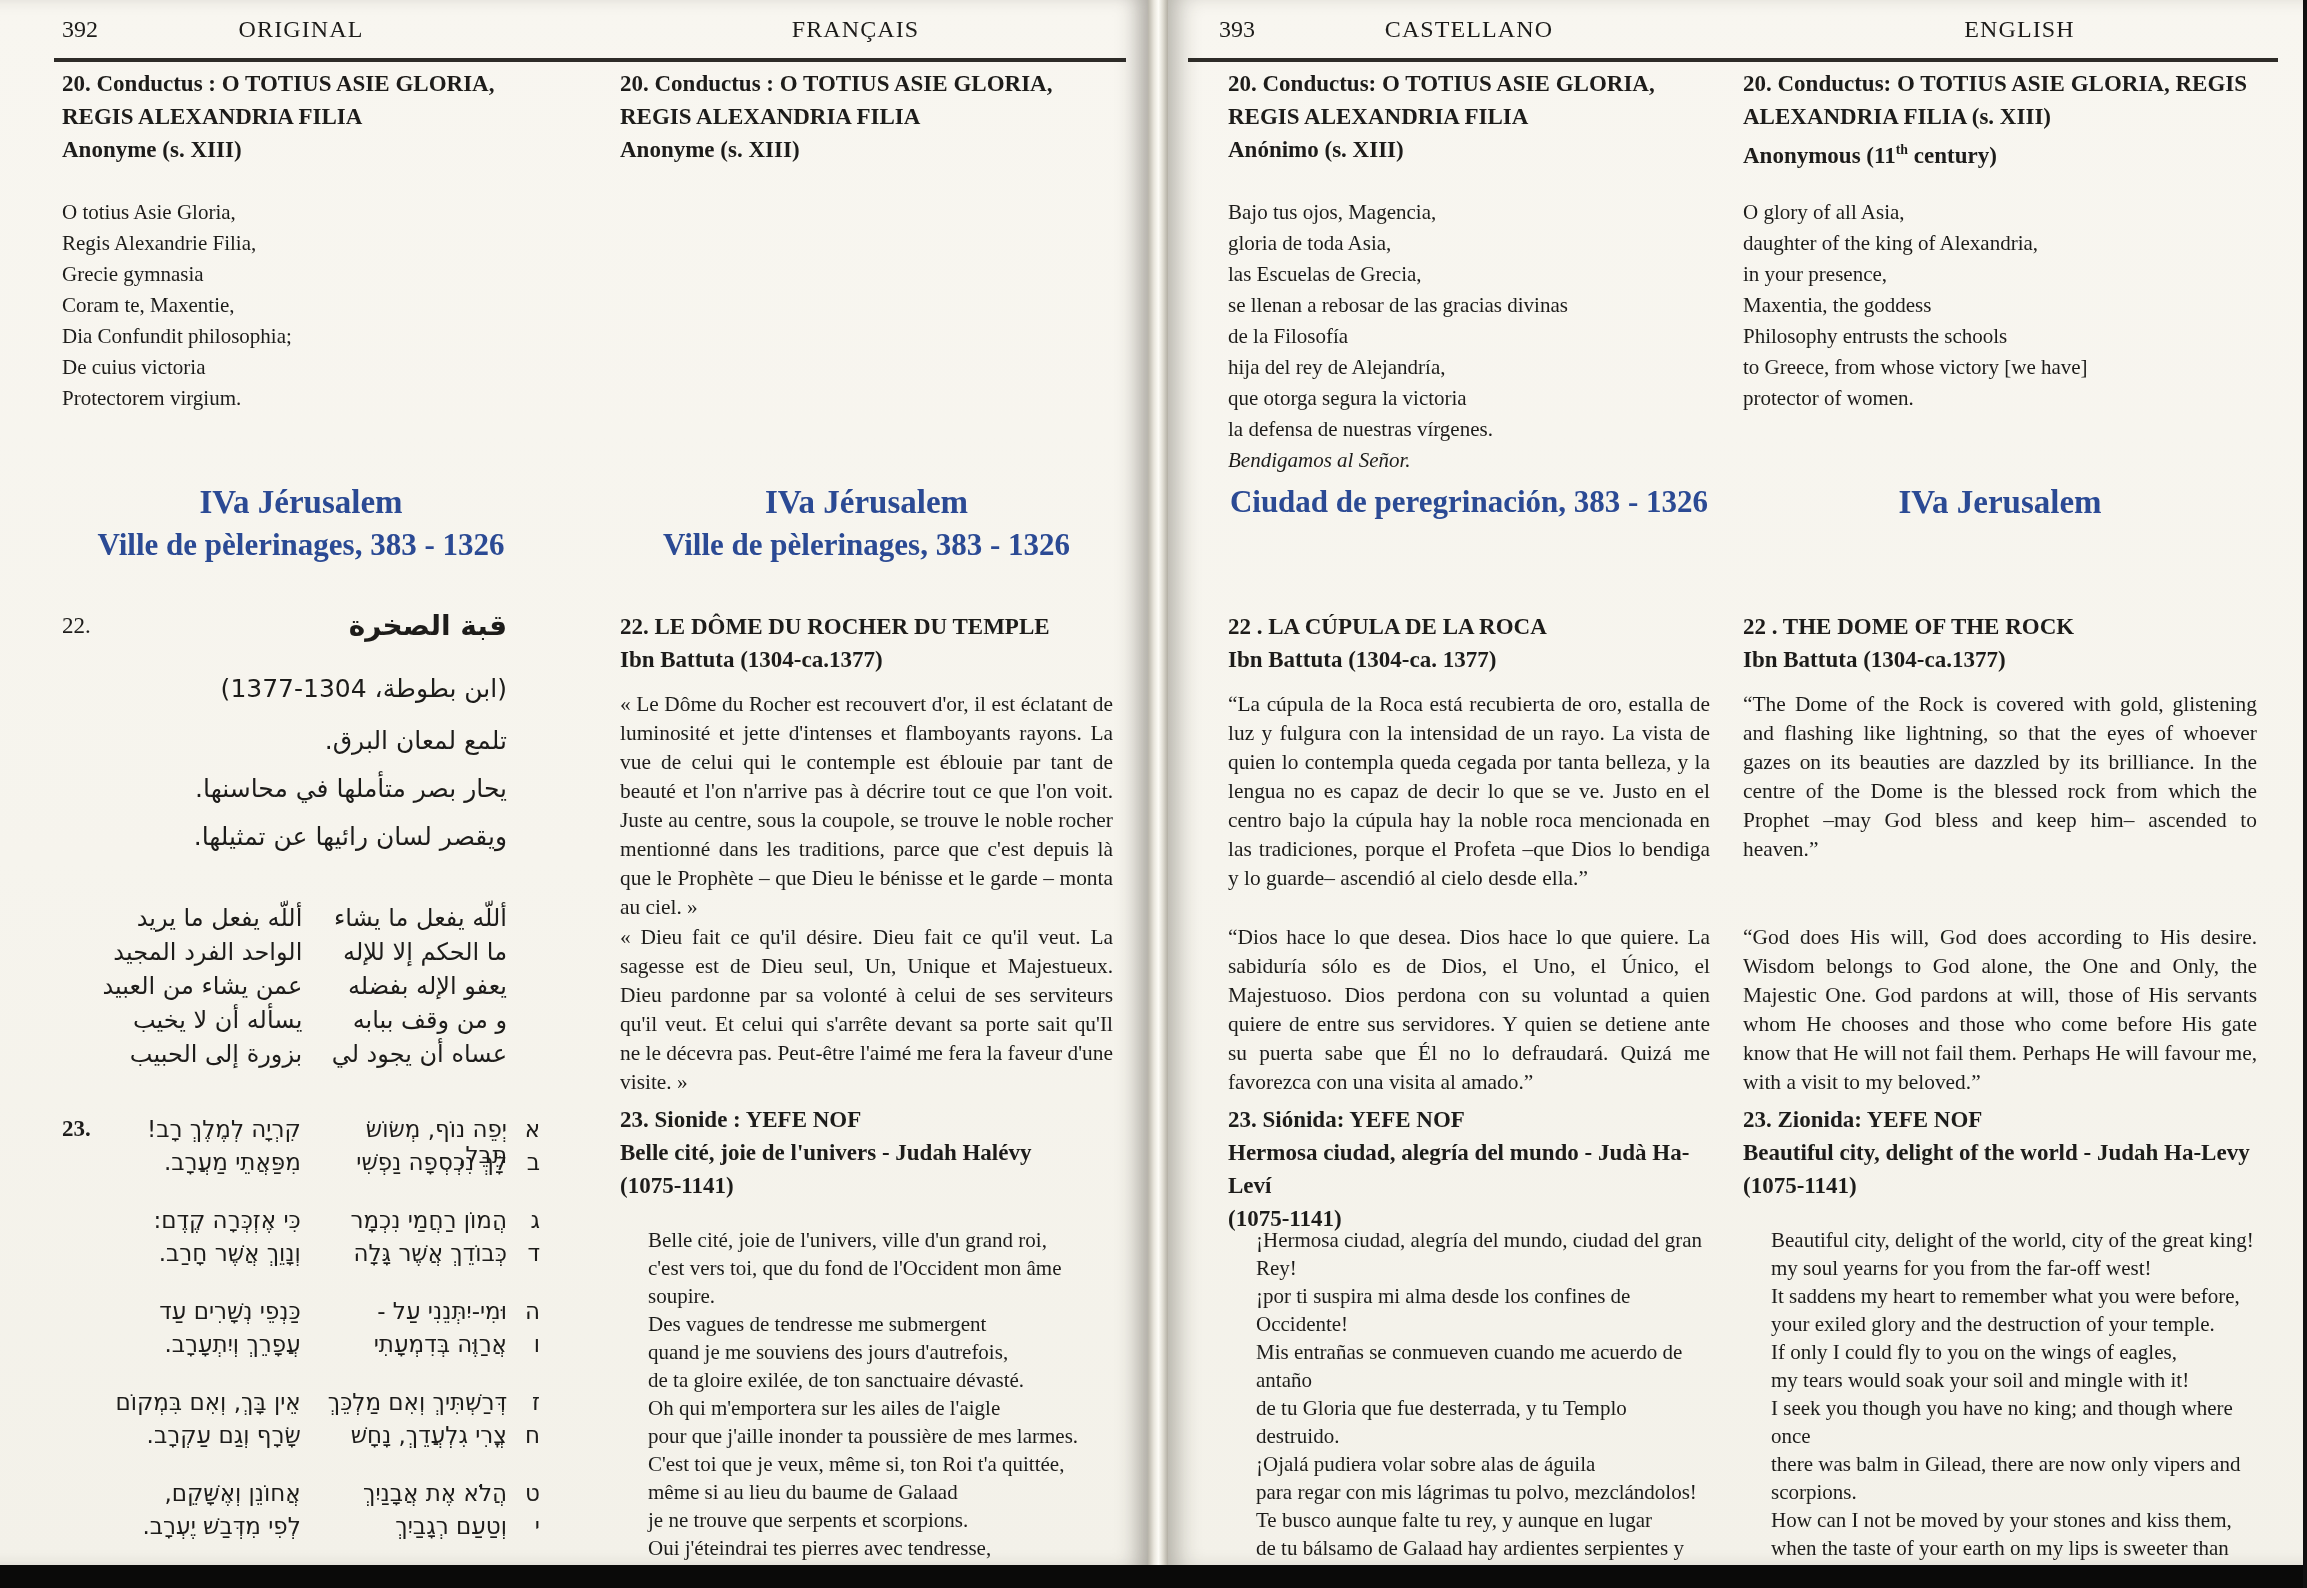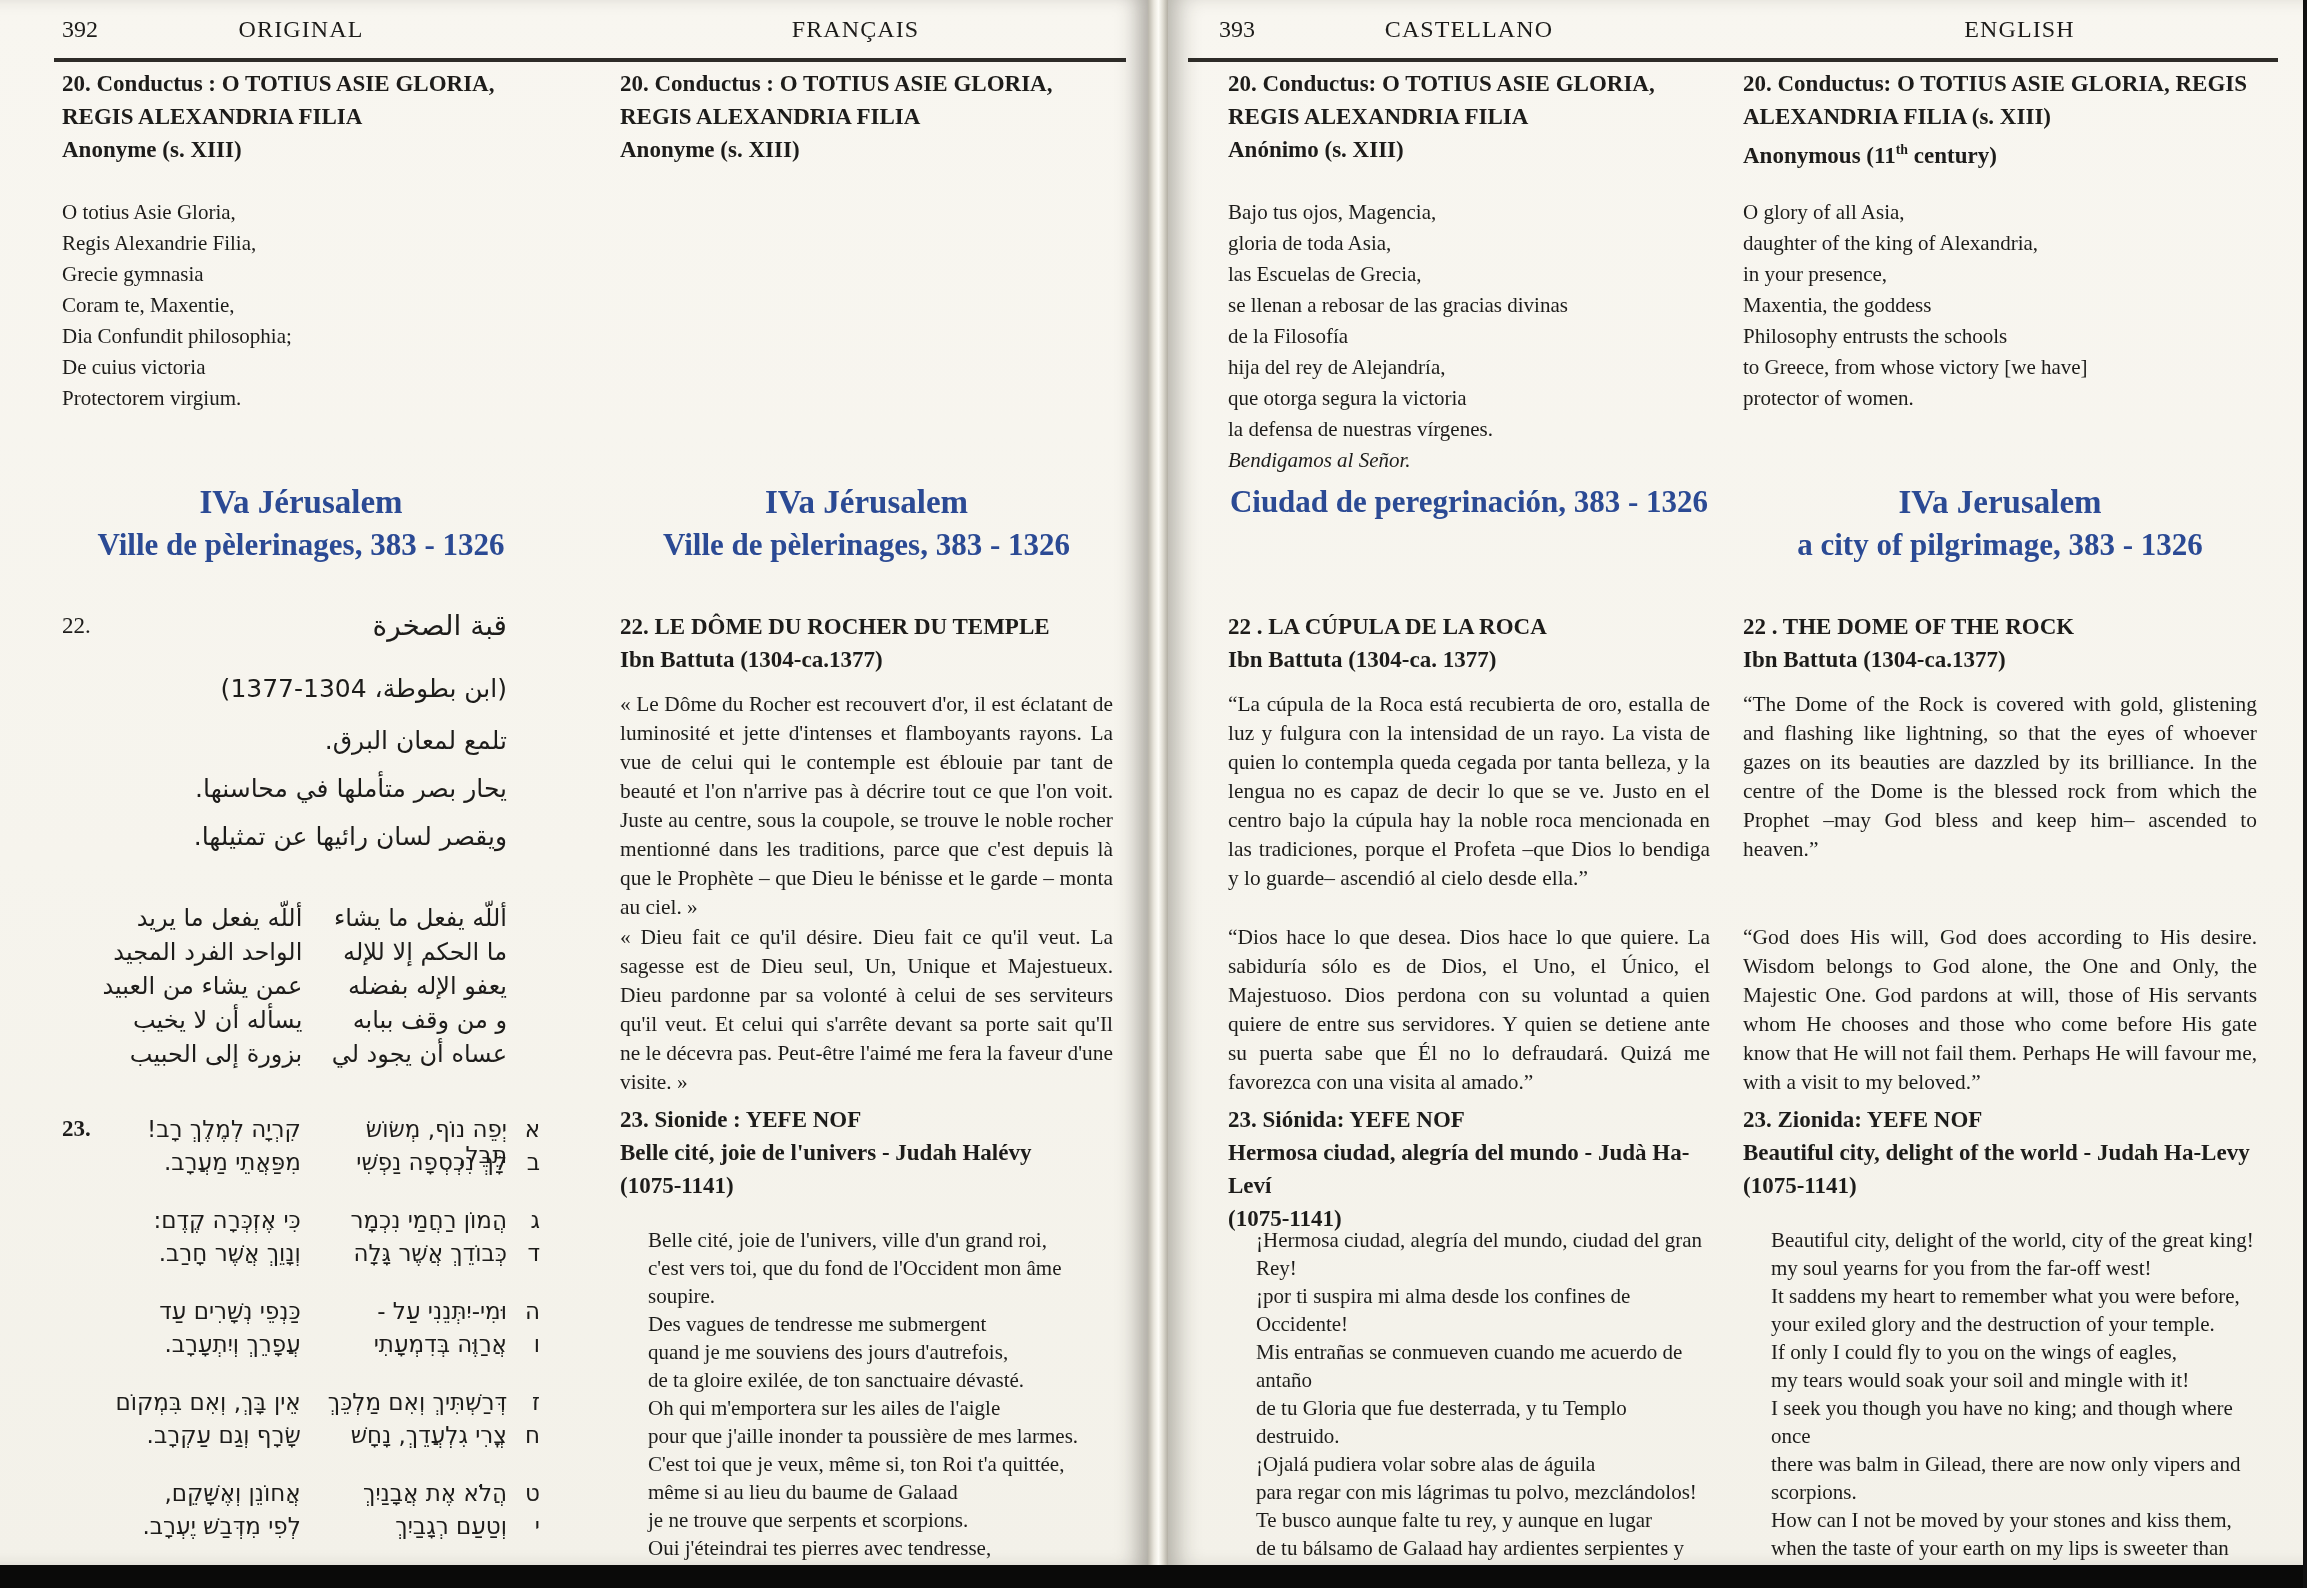--- a/index.html
+++ b/index.html
@@ -26,21 +26,21 @@
   .stitle{font-weight:bold;font-size:23px;line-height:33px;}
   .poem{font-size:21px;line-height:31px;}
   .poem2{font-size:21px;line-height:28px;margin-left:28px;}
   .para{font-size:21.4px;line-height:29px;text-align:justify;}
   .bluehead{text-align:center;color:#2b4a94;font-weight:bold;}
   .bluehead .l1{font-size:33px;line-height:43px;}
   .bluehead .l2{font-size:31px;line-height:41px;}
 
   .ar{font-family:"DejaVu Sans",sans-serif;direction:rtl;}
   .he{font-family:"DejaVu Sans",sans-serif;direction:rtl;}
-  .ar-title{font-size:28px;font-weight:normal;text-align:right;padding-right:33px;}
+  .ar-title{font-size:28px;font-weight:bold;text-align:right;padding-right:33px;}
   .ar-attr{font-size:25px;text-align:right;padding-right:33px;}
   .ar-lines{font-size:25px;line-height:48px;text-align:right;padding-right:33px;}
   .ar-couplets{padding-right:33px;}
   .ar-crow{display:flex;direction:rtl;height:34px;font-size:24px;}
   .ar-crow .ca{width:46%;text-align:right;}
   .ar-crow .cb{width:54%;text-align:right;}
   .num-left{position:absolute;font-size:23px;}
   .num-bold{font-weight:bold;}
 
   .hverses{direction:ltr;}
@@ -258,21 +258,20 @@
       <div class="blk poem pre" style="top:197px;">O glory of all Asia,
 daughter of the king of Alexandria,
 in your presence,
 Maxentia, the goddess
 Philosophy entrusts the schools
 to Greece, from whose victory [we have]
 protector of women.</div>
 
       <div class="blk bluehead" style="top:481px;">
         <div class="l1">IVa Jerusalem</div>
-        <div class="l2">a city of pilgrimage, 383 - 1326</div>
       </div>
 
       <div class="blk stitle pre" style="top:610px;">22 . THE DOME OF THE ROCK
 Ibn Battuta (1304-ca.1377)</div>
       <div class="blk para" style="top:923px;">“God does His will, God does according to His desire. Wisdom belongs to God alone, the One and Only, the Majestic One. God pardons at will, those of His servants whom He chooses and those who come before His gate know that He will not fail them. Perhaps He will favour me, with a visit to my beloved.”</div>
       <div class="blk para" style="top:690px;">“The Dome of the Rock is covered with gold, glistening and flashing like lightning, so that the eyes of whoever gazes on its beauties are dazzled by its brilliance. In the centre of the Dome is the blessed rock from which the Prophet –may God bless and keep him– ascended to heaven.”</div>
 
       <div class="blk stitle pre" style="top:1103px;">23. Zionida: YEFE NOF
 Beautiful city, delight of the world - Judah Ha-Levy
 (1075-1141)</div>

